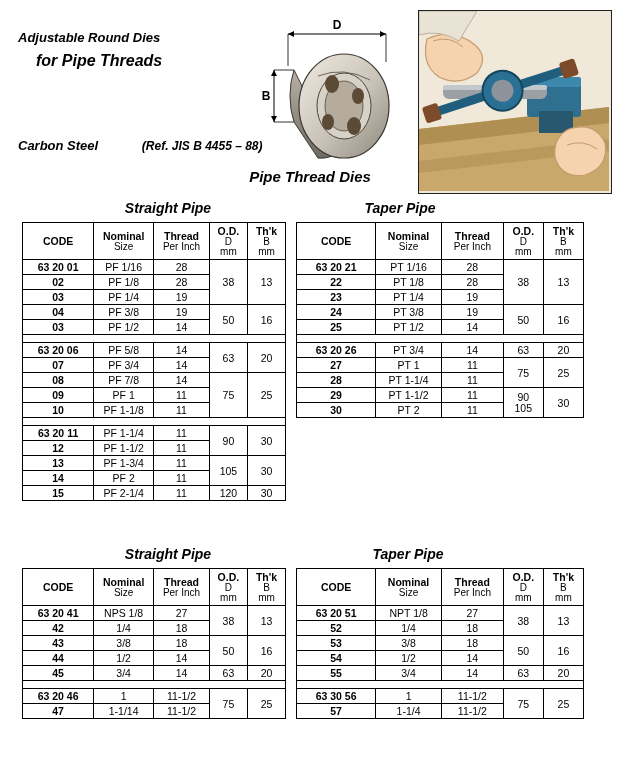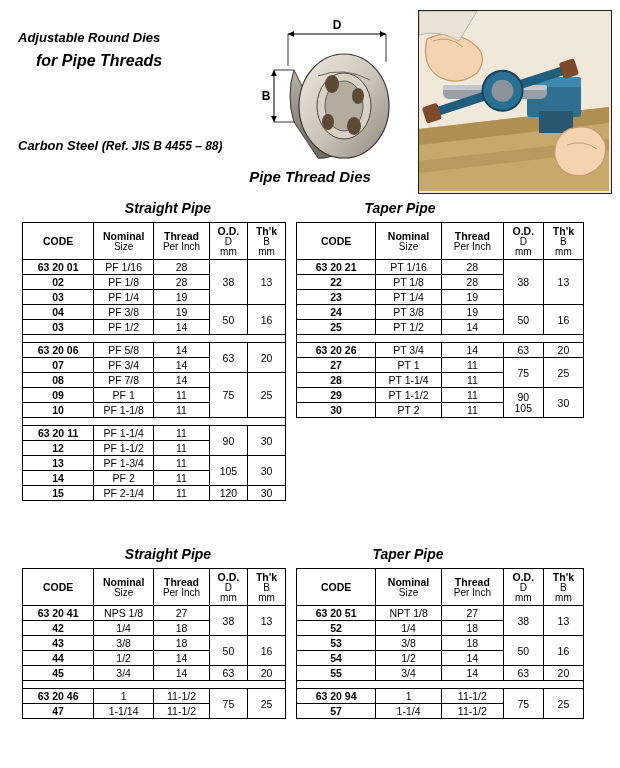--- a/index.html
+++ b/index.html
@@ -11,21 +11,21 @@
     position:relative;
     overflow:hidden;
   }
   .page{position:relative;width:620px;height:768px;}
 
   
   .title-block{position:absolute;left:18px;top:26px;width:260px;}
   .title-line1{font-family:"Liberation Sans",sans-serif;font-weight:bold;font-style:italic;font-size:13px;line-height:23px;}
   .title-line2{font-family:"Liberation Sans",sans-serif;font-weight:bold;font-style:italic;font-size:16px;line-height:23px;padding-left:18px;}
   .subtitle{position:absolute;left:18px;top:138px;font-family:"Liberation Sans",sans-serif;font-weight:bold;font-style:italic;font-size:13px;}
-  .subtitle .ref{font-weight:bold;font-style:italic;font-size:12px;}
+  .subtitle .ref{font-weight:bold;font-style:italic;font-size:12px;margin-left:40px;}
 
   
   .die-fig{position:absolute;left:258px;top:18px;width:160px;height:150px;}
   .photo{position:absolute;left:418px;top:10px;width:192px;height:182px;border:1px solid #222;overflow:hidden;background:#efe7d8;}
 
   
   .sec-head{
     position:absolute;
     font-family:"Liberation Sans",sans-serif;
     font-weight:bold;font-style:italic;font-size:15px;text-align:center;
@@ -444,21 +444,21 @@
         <td class="code-cell">55</td>
         <td class="nom">3/4</td>
         <td>14</td>
         <td>63</td>
         <td>20</td>
       </tr>
       <tr class="spacer-row">
           <td colspan="5"></td>
         </tr>
       <tr class="row">
-        <td class="code-cell">63 20 94</td>
+        <td class="code-cell">63 30 56</td>
         <td class="nom">1</td>
         <td>11-1/2</td>
         <td rowspan="2">75</td>
         <td rowspan="2">25</td>
       </tr>
       <tr class="row">
         <td class="code-cell">57</td>
         <td class="nom">1-1/4</td>
         <td>11-1/2</td>
       </tr>

